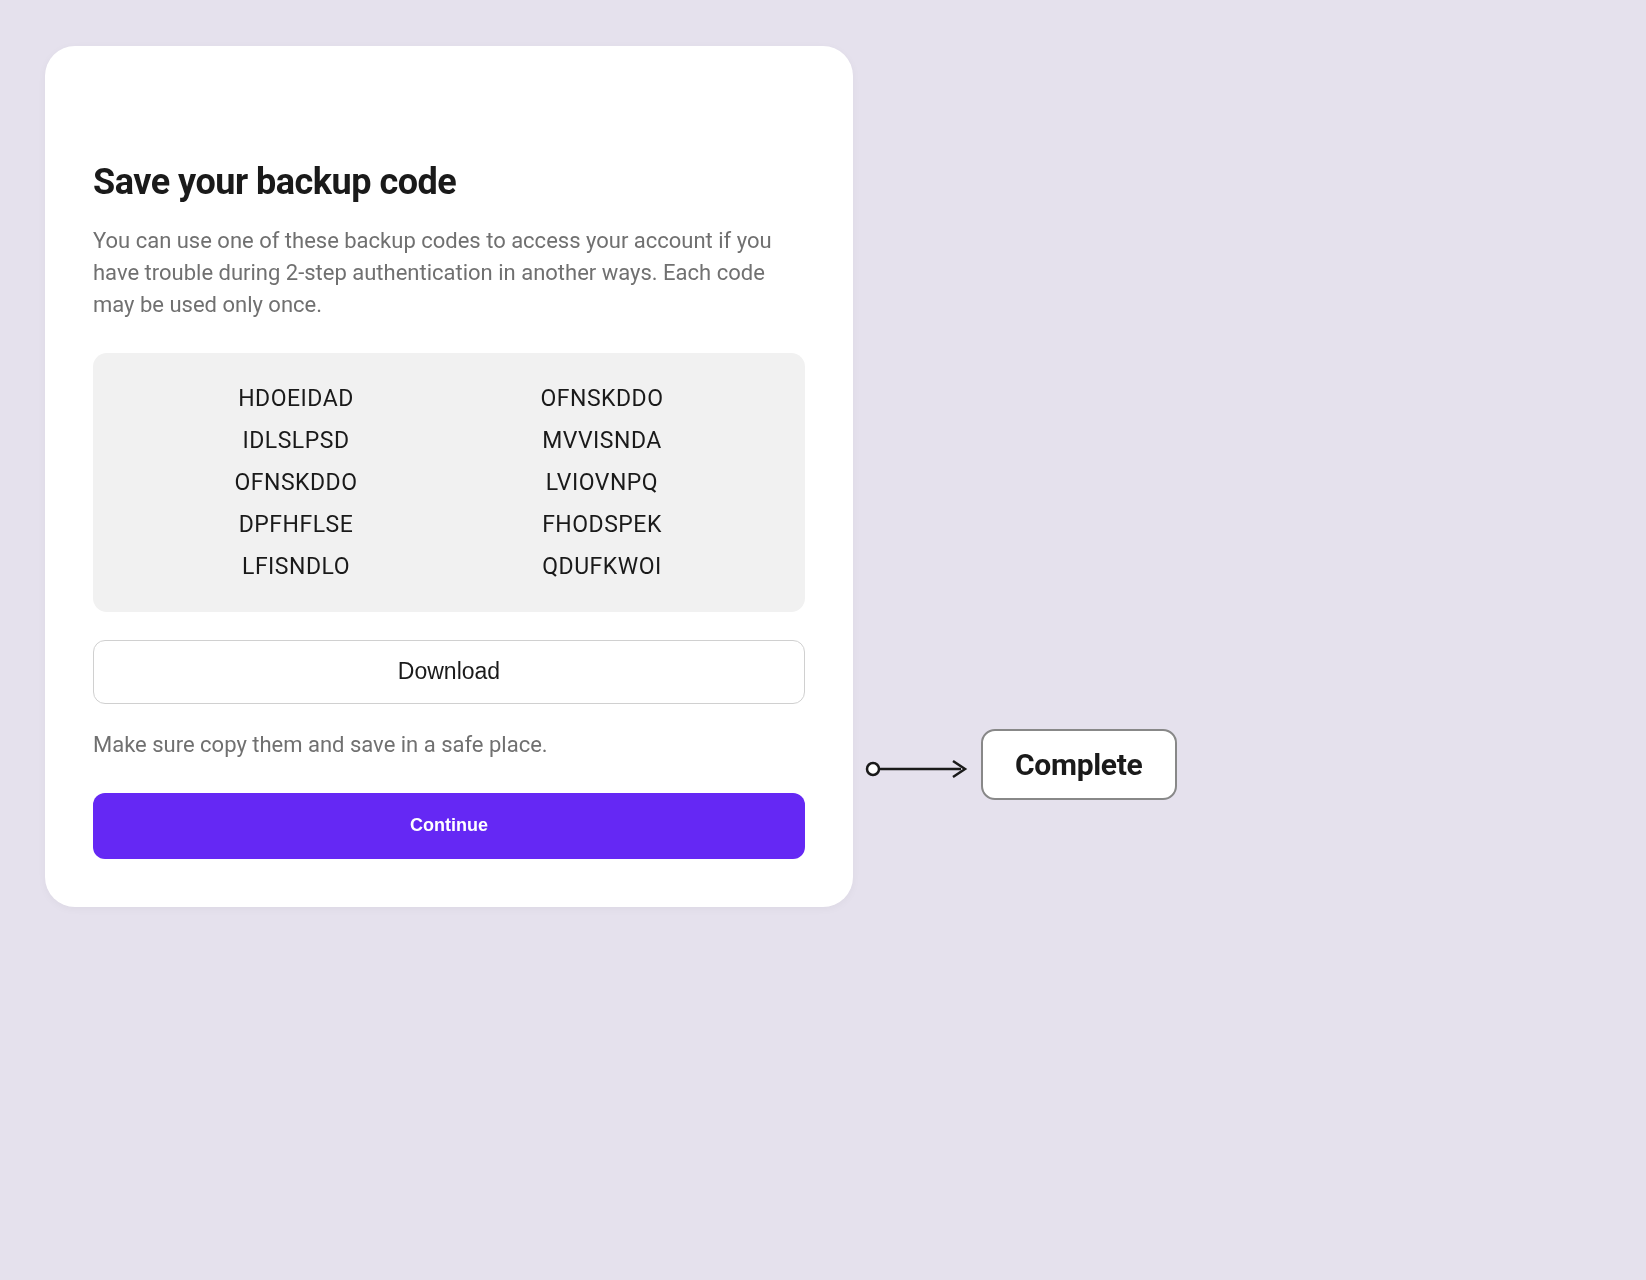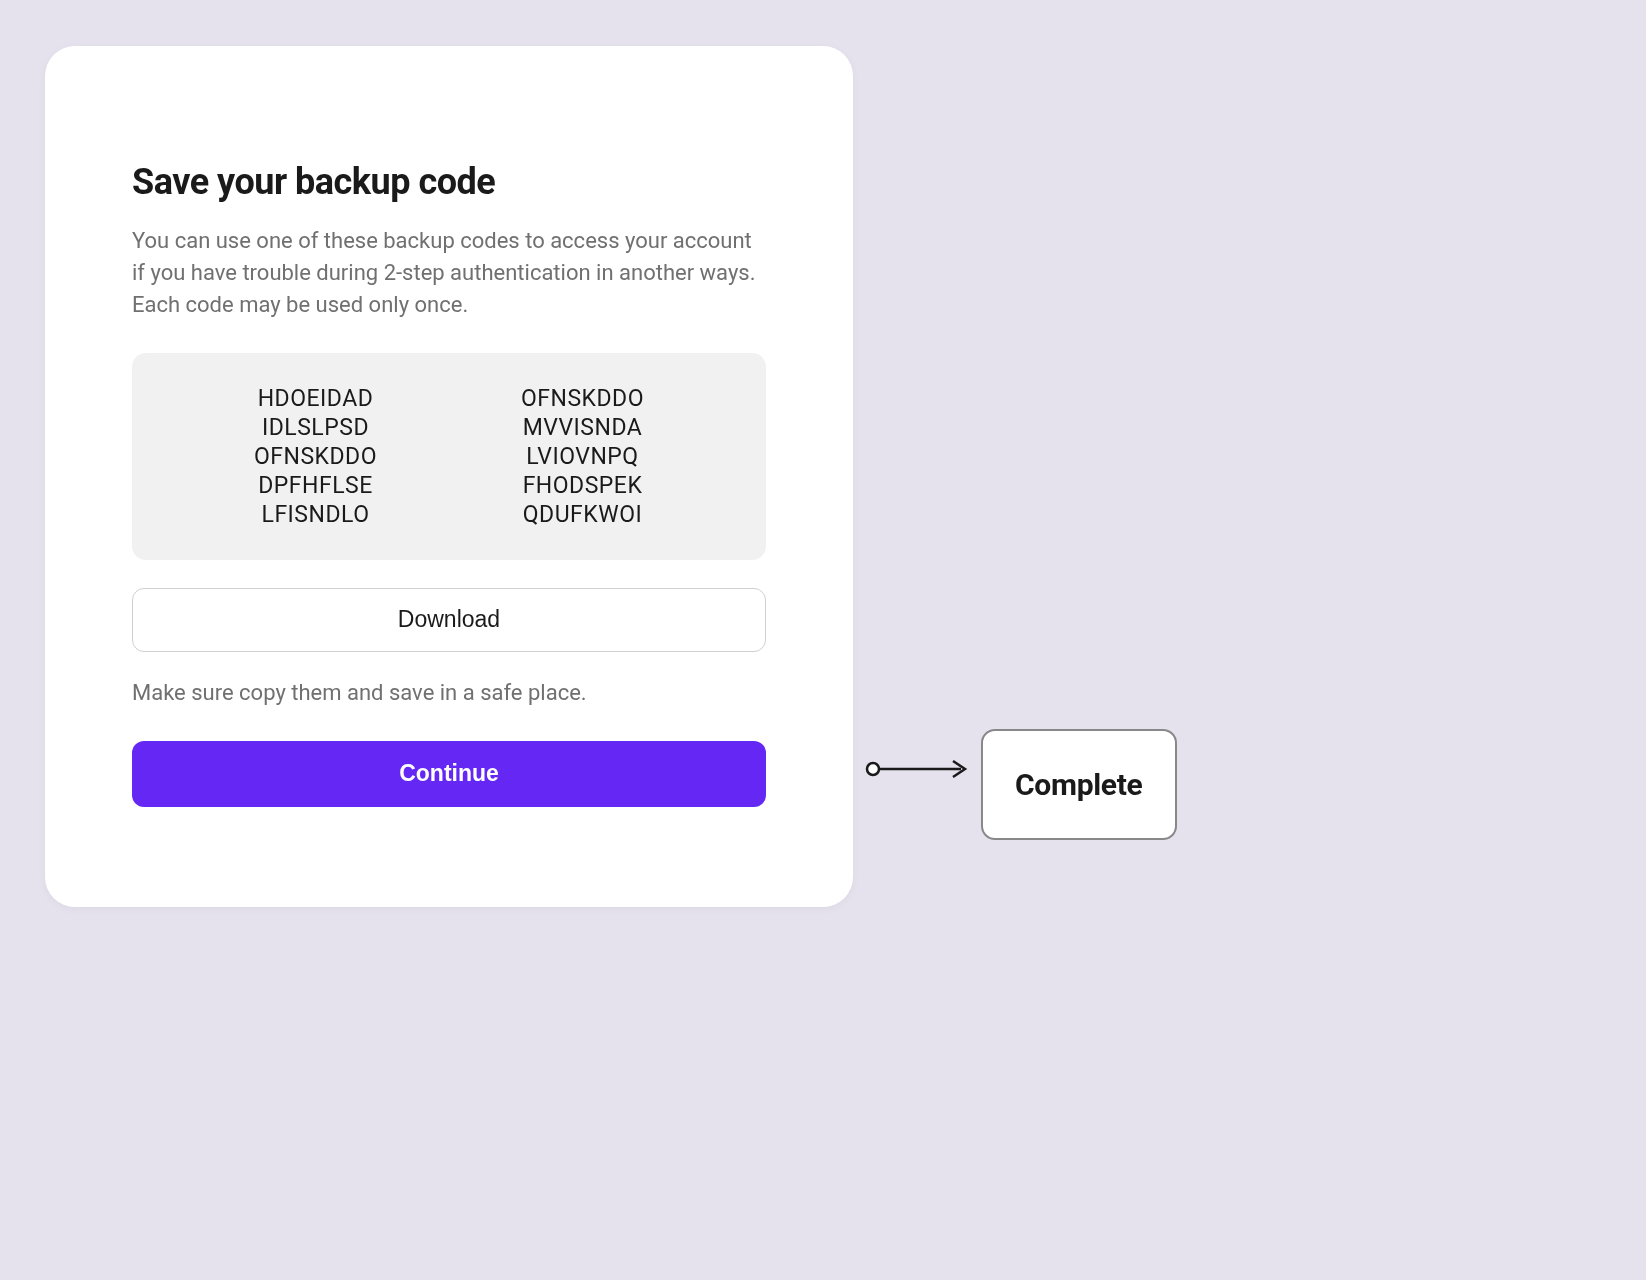--- a/index.html
+++ b/index.html
@@ -17,21 +17,21 @@
     }
     
     .card {
       position: absolute;
       left: 45px;
       top: 46px;
       width: 808px;
       height: 861px;
       background-color: #FFFFFF;
       border-radius: 30px;
-      padding: 115px 87px;
+      padding: 115px 48px;
       box-shadow: 0 2px 8px rgba(0,0,0,0.04);
     }
     
     .title {
       font-size: 36px;
       font-weight: 700;
       color: #1A1A1A;
       margin-bottom: 22px;
       letter-spacing: -0.5px;
     }
@@ -48,21 +48,21 @@
       border-radius: 14px;
       padding: 32px 50px;
       display: flex;
       justify-content: space-between;
       margin-bottom: 28px;
     }
     
     .codes-column {
       display: flex;
       flex-direction: column;
-      gap: 2px;
+      gap: 15px;
       flex: 1;
       align-items: center;
     }
     
     .code-item {
       font-size: 23px;
       color: #1A1A1A;
       letter-spacing: 0.5px;
       font-weight: 400;
     }
@@ -93,21 +93,21 @@
       color: #707070;
       margin-bottom: 36px;
     }
     
     .primary-button {
       width: 100%;
       height: 66px;
       background-color: #6528F4;
       border: none;
       border-radius: 12px;
-      font-size: 23px;
+      font-size: 18px;
       font-weight: 600;
       color: #FFFFFF;
       cursor: pointer;
       display: flex;
       align-items: center;
       justify-content: center;
     }
     
     .arrow-annotation {
       position: absolute;
@@ -122,21 +122,21 @@
       height: 24px;
     }
     
     .complete-badge {
       position: absolute;
       left: 981px;
       top: 729px;
       background-color: #FFFFFF;
       border: 2px solid #888888;
       border-radius: 14px;
-      padding: 36px 32px;
+      padding: 16px 32px;
       font-size: 30px;
       font-weight: 700;
       color: #1A1A1A;
       letter-spacing: -0.3px;
     }
   </style>
 </head>
 <body>
 
 <div class="card">

